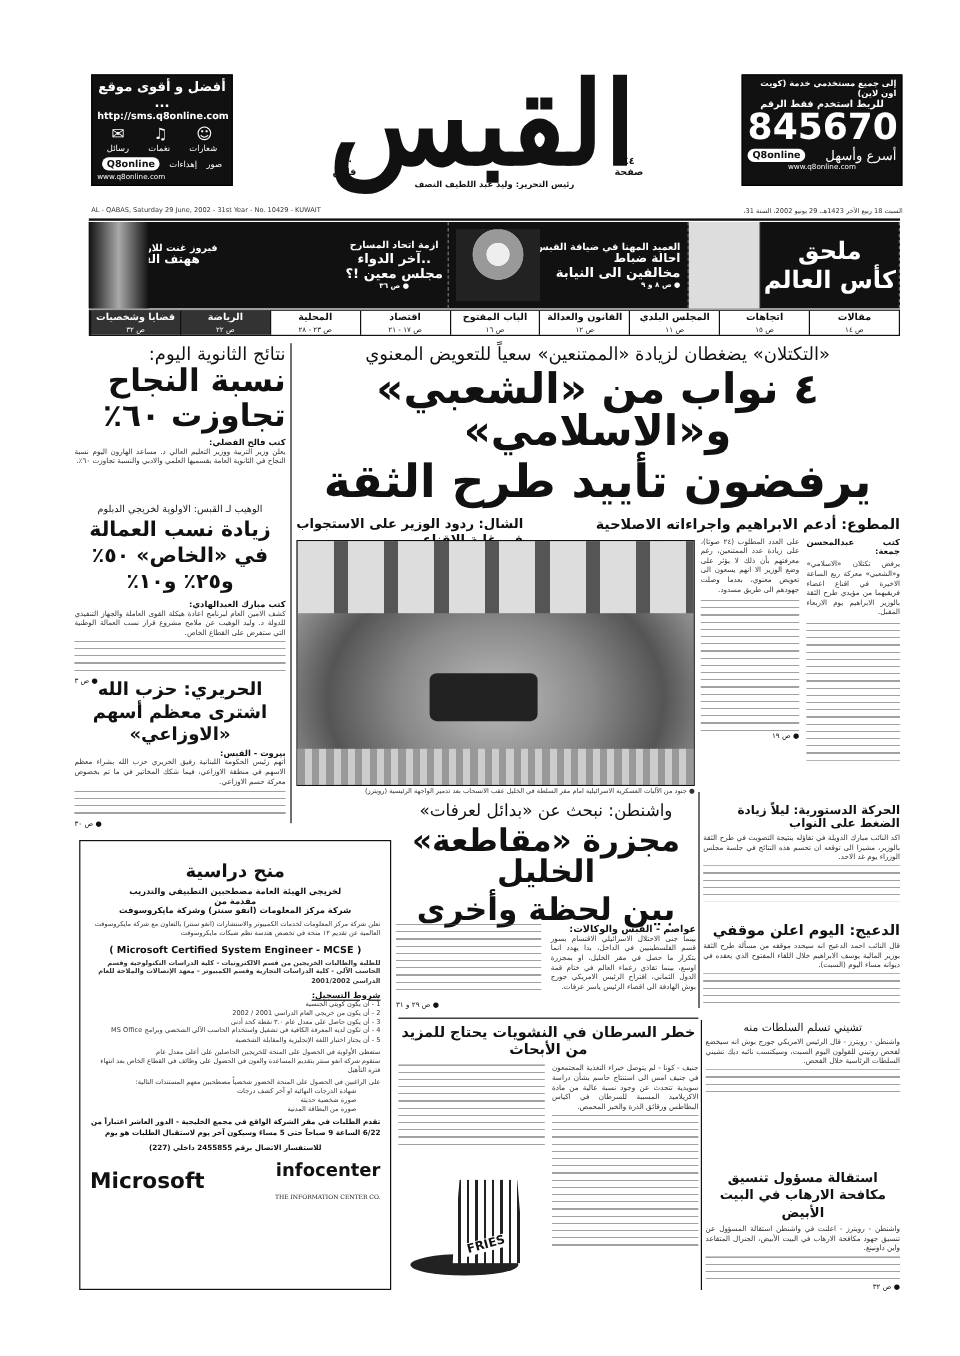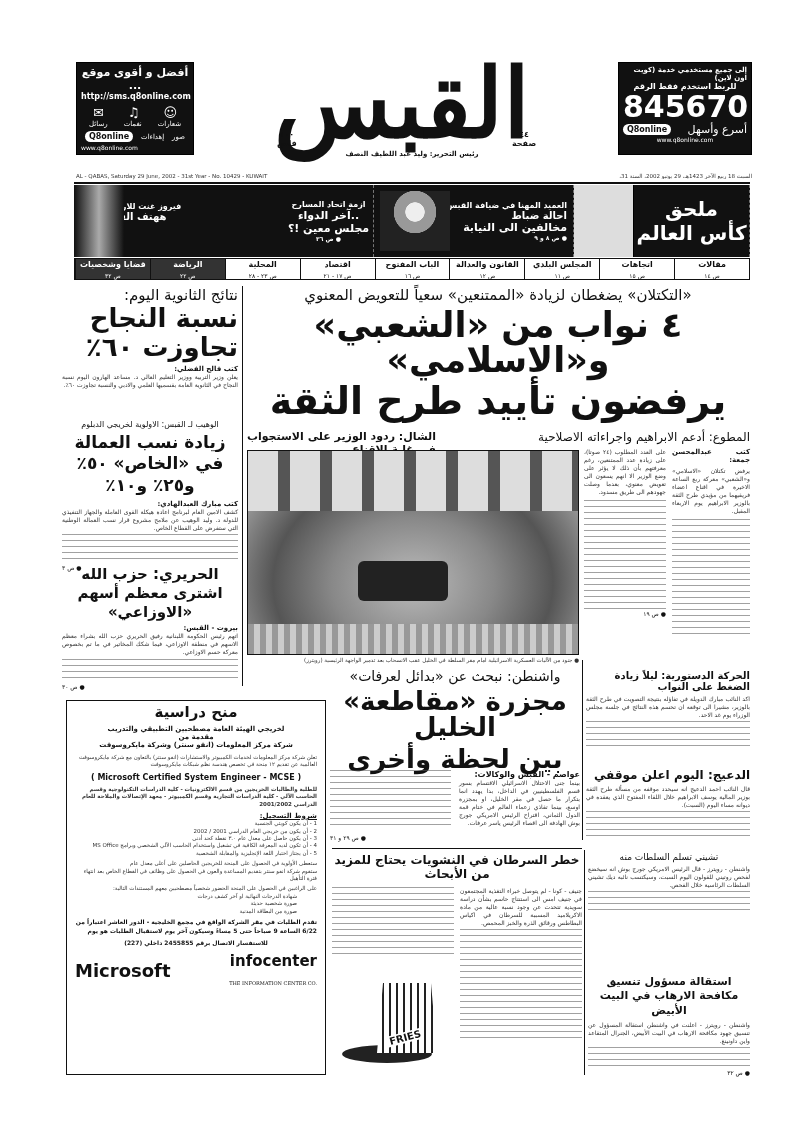--- a/index.html
+++ b/index.html
@@ -117,21 +117,21 @@
   <div class="dk"><b>الرياضة</b><span>ص ٢٢</span></div>
   <div class="dk"><b>قضايا وشخصيات</b><span>ص ٣٢</span></div>
 </div>
 
 <div class="abs" style="left:246px;top:286px;width:504px;height:140px">
   <div class="rtl" style="font-size:15px;text-align:center">«التكتلان» يضغطان لزيادة «الممتنعين» سعياً للتعويض المعنوي</div>
   <div class="h-huge" style="font-size:35px;margin-top:4px">٤ نواب من «الشعبي» و«الاسلامي»</div>
   <div class="h-huge" style="font-size:38px;margin-top:4px;letter-spacing:2px">يرفضون تأييد طرح الثقة</div>
 </div>
 
-<div class="abs rtl" style="left:400px;top:430px;width:350px;font-size:12px;font-weight:normal;text-align:right">المطوع: أدعم الابراهيم واجراءاته الاصلاحية</div>
+<div class="abs rtl" style="left:400px;top:430px;width:350px;font-size:12px;font-weight:bold;text-align:right">المطوع: أدعم الابراهيم واجراءاته الاصلاحية</div>
 <div class="abs rtl" style="left:246px;top:430px;width:190px;font-size:11px;font-weight:bold;text-align:right">الشال: ردود الوزير على الاستجواب في غاية الاقناع</div>
 
 <div class="abs col" style="left:672px;top:448px;width:78px;height:180px">
   <div style="font-size:7px;font-weight:bold;margin-bottom:3px">كتب عبدالمحسن جمعة:</div>
   <div class="tiny">يرفض تكتلان «الاسلامي» و«الشعبي» معركة ربع الساعة الاخيرة في اقناع اعضاء فريقيهما من مؤيدي طرح الثقة بالوزير الابراهيم يوم الاربعاء المقبل.</div>
   <div class="filler" style="height:115px;margin-top:3px"></div>
 </div>
 <div class="abs col" style="left:584px;top:448px;width:82px;height:180px">
   <div class="tiny">على العدد المطلوب (٢٤ صوتا)، على زيادة عدد الممتنعين، رغم معرفتهم بأن ذلك لا يؤثر على وضع الوزير الا انهم يسعون الى تعويض معنوي، بعدما وصلت جهودهم الى طريق مسدود.</div>
   <div class="filler" style="height:110px;margin-top:3px"></div>
@@ -192,21 +192,21 @@
   <div style="flex:1">
     <div style="font-size:8px;font-weight:bold">عواصم - القبس والوكالات:</div>
     <div class="tiny col">بينما جنى الاحتلال الاسرائيلي الاقتسام بسور قسم الفلسطينيين في الداخل، بدا يهدد انما بتكرار ما حصل في مقر الخليل، او بمجزرة اوسع، بينما تقاذي زعماء العالم في ختام قمة الدول الثماني، اقتراح الرئيس الامريكي جورج بوش الهادفة الى اقصاء الرئيس ياسر عرفات.</div>
   </div>
   <div style="flex:1">
     <div class="filler" style="height:60px"></div>
     <div style="font-size:6px;text-align:left;margin-top:4px">● ص ٢٩ و ٣١</div>
   </div>
 </div>
 
-<div class="abs rtl" style="left:66px;top:700px;width:260px;height:375px;border:1px solid #111;padding:2px 8px;background:#fff">
+<div class="abs rtl" style="left:66px;top:700px;width:260px;height:375px;border:1px solid #111;padding:16px 8px;background:#fff">
   <div style="font-size:15px;font-weight:bold;text-align:center">منح دراسية</div>
   <div style="font-size:7px;font-weight:bold;text-align:center;margin-top:4px">لخريجي الهيئة العامة مصطحبين التطبيقي والتدريب</div>
   <div style="font-size:7px;font-weight:bold;text-align:center">مقدمة من</div>
   <div style="font-size:7px;font-weight:bold;text-align:center">شركة مركز المعلومات (انفو سنتر) وشركة مايكروسوفت</div>
   <div class="tiny" style="margin-top:5px;font-size:5.5px">تعلن شركة مركز المعلومات لخدمات الكمبيوتر والاستشارات (انفو سنتر) بالتعاون مع شركة مايكروسوفت العالمية عن تقديم ١٢ منحة في تخصص هندسة نظم شبكات مايكروسوفت</div>
   <div style="font-size:8px;font-weight:bold;text-align:center;direction:ltr;margin:4px 0">( Microsoft Certified System Engineer - MCSE )</div>
   <div class="tiny" style="font-size:5.5px;font-weight:bold">للطلبة والطالبات الخريجين من قسم الالكترونيات - كلية الدراسات التكنولوجية وقسم الحاسب الآلي - كلية الدراسات التجارية وقسم الكمبيوتر - معهد الإتصالات والملاحة للعام الدراسي 2001/2002</div>
   <div style="font-size:7px;font-weight:bold;text-decoration:underline;margin-top:4px">شروط التسجيل:</div>
   <div class="tiny" style="font-size:5.5px">
     <div>1 - أن يكون كويتي الجنسية</div>

